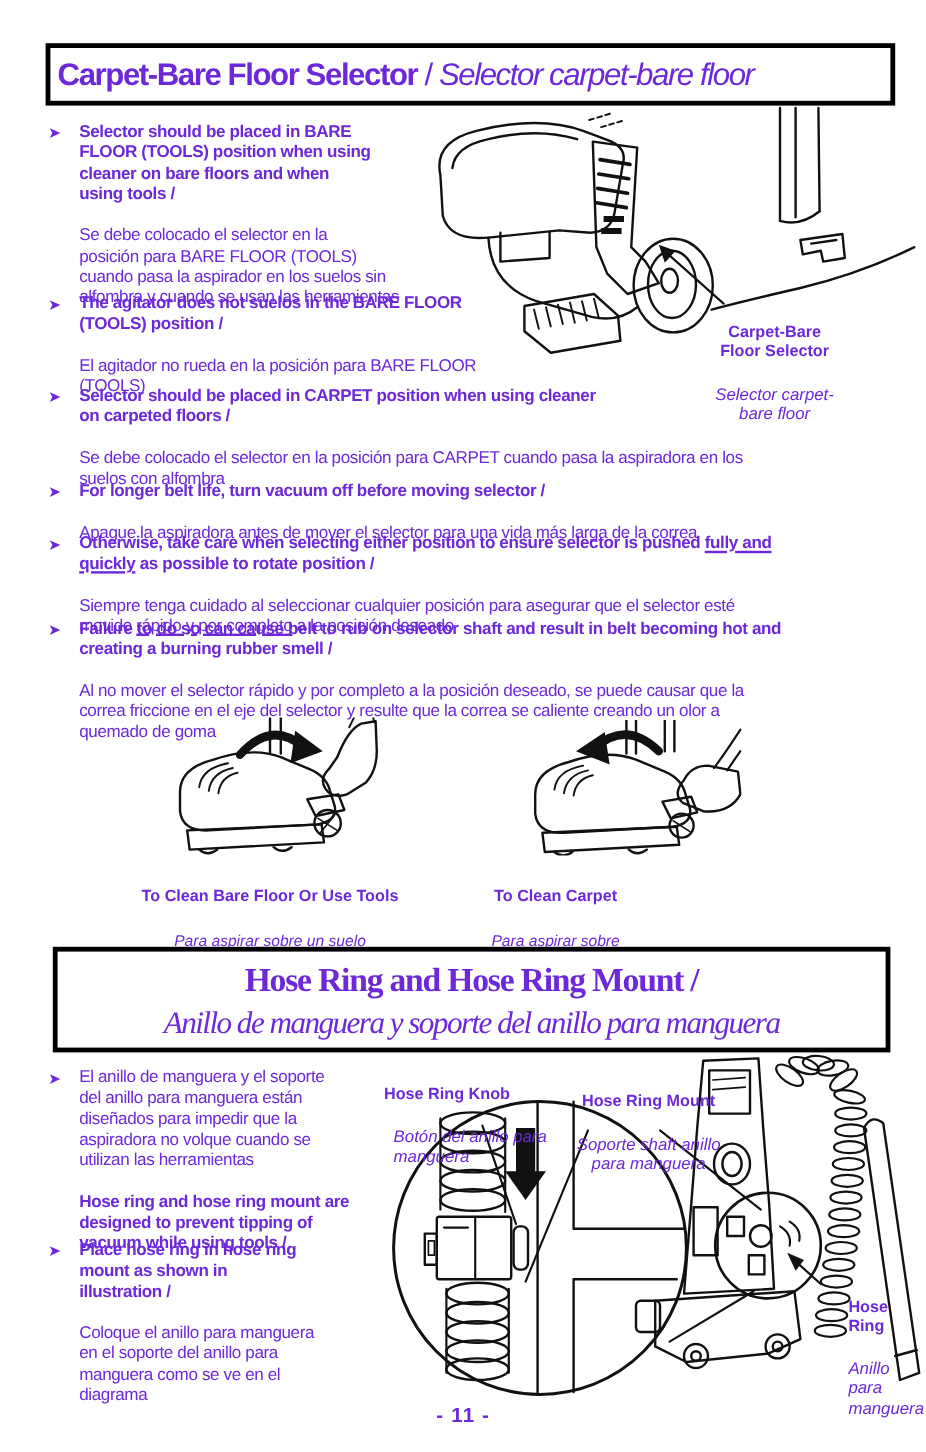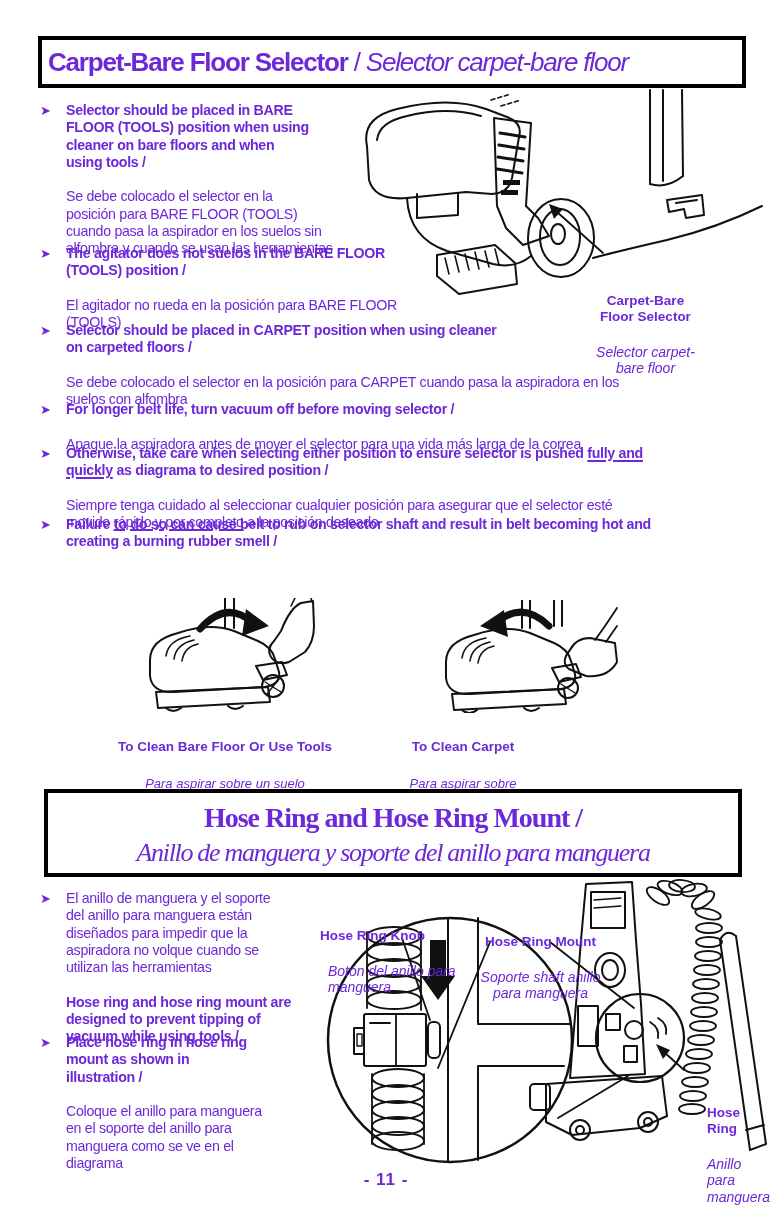--- a/index.html
+++ b/index.html
@@ -17,21 +17,21 @@
   .i{font-style:italic;}
   
   .bullet{display:flex;gap:9px;}
   .bullet .arr{flex:0 0 17px;font-size:13px;line-height:17.3px;}
   .bt{white-space:pre-line;font-size:14.2px;line-height:17.3px;letter-spacing:-0.3px;}
   .bt .en{font-weight:bold;}
   .bt .es{}
   .u{text-decoration:underline;text-decoration-thickness:1.5px;text-underline-offset:2px;}
   
   .lbl{white-space:pre-line;line-height:1.18;}
-  .lbl .en{font-weight:bold;font-size:13.5px;display:block;white-space:pre-line;margin-top:24px;}
+  .lbl .en{font-weight:bold;font-size:13.5px;display:block;white-space:pre-line;}
   .lbl .es{font-style:italic;font-size:14px;display:block;white-space:pre-line;}
   .cap{text-align:center;white-space:pre-line;line-height:1.25;}
   .cap .en{font-weight:bold;font-size:13.5px;display:block;}
   .cap .es{font-style:italic;font-size:13px;display:block;white-space:pre-line;}
   #pageno{left:0;top:1170px;width:772px;text-align:center;font-weight:bold;font-size:17px;letter-spacing:1px;}
   svg{display:block;}
 </style>
 </head>
 <body>
 
@@ -101,30 +101,32 @@
 
   <div class="abs bullet" style="left:40px;top:401px;width:705px">
     <span class="arr">➤</span>
     <div class="bt"><div><span class="en">For longer belt life, turn vacuum off before moving selector /</span><span class="en u"></span><span class="en"></span></div>
     <div><span class="es">Apague la aspiradora antes de mover el selector para una vida más larga de la correa</span><span class="es u"></span><span class="es"></span></div></div>
   </div>
 
   <div class="abs bullet" style="left:40px;top:445px;width:712px">
     <span class="arr">➤</span>
     <div class="bt"><div><span class="en">Otherwise, take care when selecting either position to ensure selector is pushed </span><span class="en u">fully and
-quickly</span><span class="en"> as diagrama to desired position /</span></div>
+quickly</span><span class="en"> as possible to rotate position /</span></div>
     <div><span class="es">Siempre tenga cuidado al seleccionar cualquier posición para asegurar que el selector esté
 movido </span><span class="es u">rápido y por completo</span><span class="es"> a la posición deseado</span></div></div>
   </div>
 
   <div class="abs bullet" style="left:40px;top:516px;width:712px">
     <span class="arr">➤</span>
     <div class="bt"><div><span class="en">Failure to do so can cause belt to rub on selector shaft and result in belt becoming hot and
 creating a burning rubber smell /</span><span class="en u"></span><span class="en"></span></div>
-    </div>
+    <div><span class="es">Al no mover el selector rápido y por completo a la posición deseado, se puede causar que la
+correa friccione en el eje del selector y resulte que la correa se caliente creando un olor a
+quemado de goma</span><span class="es u"></span><span class="es"></span></div></div>
   </div>
 
   <svg class="abs" style="left:130px;top:598px" width="185" height="115" viewBox="0 0 185 115" fill="none" stroke="#111" stroke-width="2" stroke-linecap="round" stroke-linejoin="round">
     <path d="M95 0 L95 30 M104 0 L104 30"></path>
     <path d="M20 62 Q20 42 48 35 Q80 24 104 33 L128 43 Q142 49 145 61 L149 74 Q151 86 135 89 L44 94 Q22 95 20 78 Z"></path>
     <path d="M36 58 Q38 42 60 38 M44 61 Q46 46 64 42 M52 63 Q54 49 68 46" stroke-width="1.6"></path>
     <path d="M26 94 L138 89 L140 104 L28 110 Z"></path>
     <path d="M36 110 q7 6 15 0 M98 108 q7 6 15 0"></path>
     <path d="M126 68 L152 64 L157 77 L133 82 Z"></path>
     <circle cx="143" cy="88" r="11"></circle>

